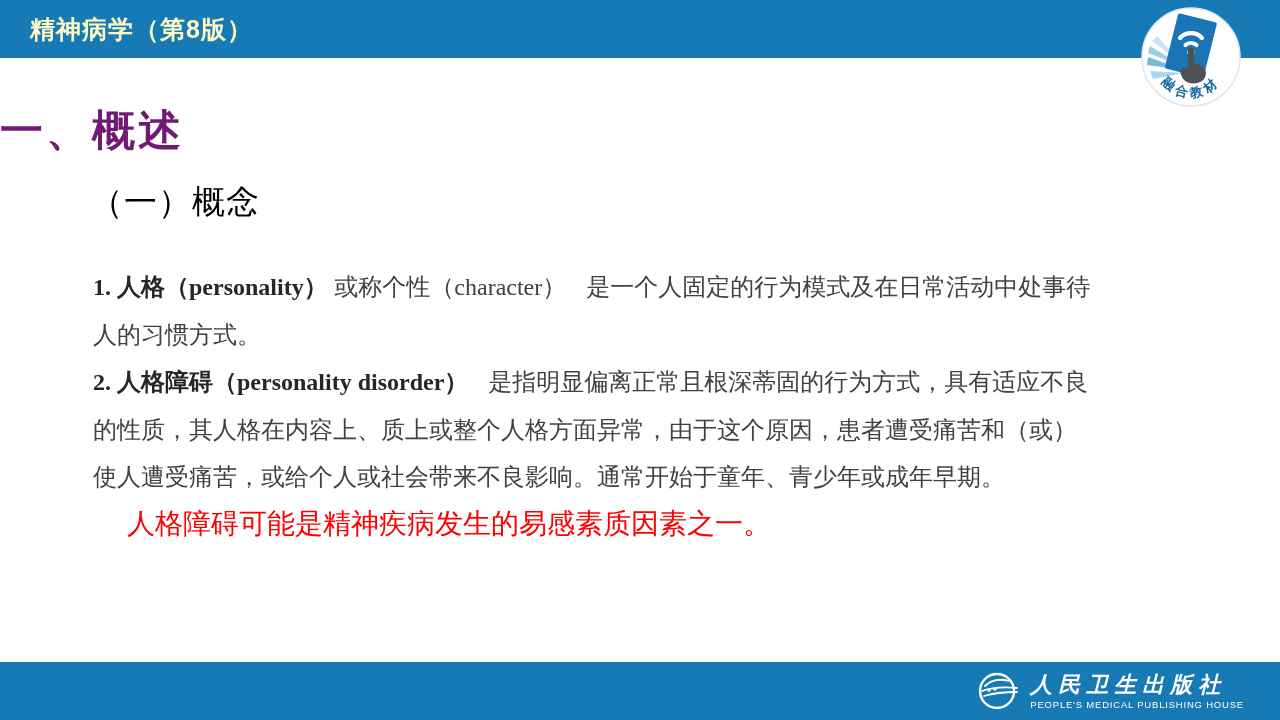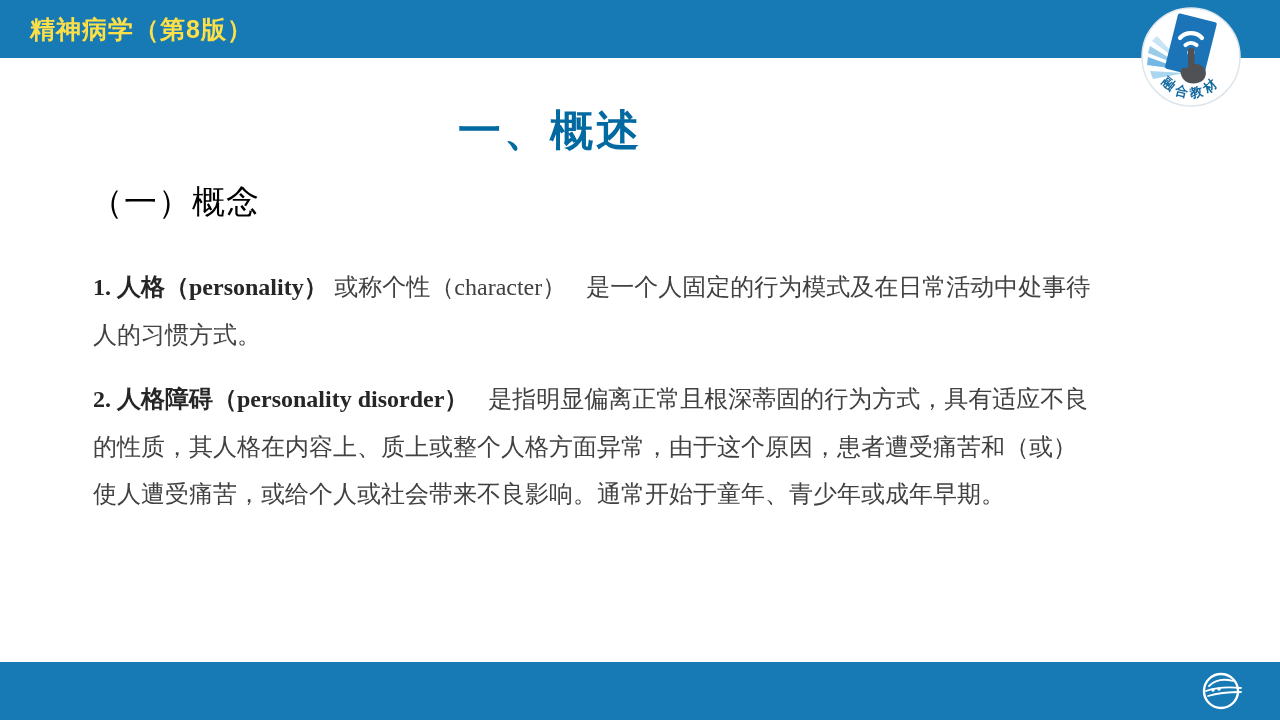--- a/index.html
+++ b/index.html
@@ -18,60 +18,60 @@
   .header-bar {
     position: absolute;
     top: 0; left: 0;
     width: 1280px; height: 58px;
     background: #177AB4;
   }
   .header-title {
     position: absolute;
     left: 30px; top: 50%;
     transform: translateY(-50%);
-    color: #fde047;
+    color: #fef9c3;
     font-size: 25px;
     font-weight: bold;
     letter-spacing: 1px;
     white-space: nowrap;
   }
   .badge {
     position: absolute;
     top: 5px; left: 1140px;
     width: 102px; height: 104px;
   }
 
   
   .content { position: absolute; top: 58px; left: 0; width: 1280px; }
   .main-title {
     margin-top: 44px;
     width: 1100px;
-    text-align: center;
+    text-align: left;
     font-size: 43px;
     font-weight: bold;
-    color: #0369a1;
+    color: #701a75;
     letter-spacing: 3px;
   }
   .section-heading {
     margin: 20px 0 0 90px;
     font-size: 33px;
     font-weight: normal;
     color: #000000;
     letter-spacing: 1px;
   }
   .para {
     margin-left: 93px;
     width: 1000px;
     font-size: 24px;
     line-height: 47px;
     color: #414141;
     white-space: pre-wrap;
   }
   .p1 { margin-top: 38px; }
-  .p2 { margin-top: 17px; }
+  .p2 { }
   .b-cn { font-weight: bold; color: #262626; }
   .num, .b-en {
     font-family: "Liberation Serif", serif;
     font-weight: bold;
     color: #262626;
   }
   .r-en { font-family: "Liberation Serif", serif; }
   .highlight {
     margin-left: 127px;
     font-size: 28px;
@@ -146,30 +146,35 @@
   </svg>
 
   <div class="content">
     <div class="main-title">一、概述</div>
     <div class="section-heading">（一）概念</div>
 
     <p class="para p1"><span class="num">1. </span><span class="b-cn">人格（</span><span class="b-en">personality</span><span class="b-cn">） </span><span>或称个性（</span><span class="r-en">character</span><span>）   是一个人固定的行为模式及在日常活动中处事待人的习惯方式。</span></p>
 
     <p class="para p2"><span class="num">2. </span><span class="b-cn">人格障碍（</span><span class="b-en">personality disorder</span><span class="b-cn">）   </span><span>是指明显偏离正常且根深蒂固的行为方式，具有适应不良的性质，其人格在内容上、质上或整个人格方面异常，由于这个原因，患者遭受痛苦和（或）使人遭受痛苦，或给个人或社会带来不良影响。通常开始于童年、青少年或成年早期。</span></p>
 
+    <div class="highlight">人格障碍可能是精神疾病发生的易感素质因素之一。</div>
   </div>
 
   <div class="footer-bar">
     <div class="pub">
       <svg class="pub-emblem" viewBox="0 0 44 44">
         <circle cx="21" cy="22" r="17" fill="none" stroke="#ffffff" stroke-width="2.4"></circle>
         <g stroke="#ffffff" fill="none" stroke-linecap="round">
           <path d="M9 17 q9 -9 24 -5" stroke-width="1.8"></path>
           <path d="M6 22 q14 -5 35 -3" stroke-width="1.8"></path>
           <path d="M8 27 q13 -4 33 -4" stroke-width="1.8"></path>
         </g>
         <circle cx="13" cy="21" r="1.7" fill="#ffffff"></circle>
         <circle cx="19" cy="20" r="1.7" fill="#ffffff"></circle>
       </svg>
+      <div class="pub-names">
+        <div class="pub-cn">人民卫生出版社</div>
+        <div class="pub-en">PEOPLE'S MEDICAL PUBLISHING HOUSE</div>
+      </div>
     </div>
   </div>
 
 </div>
 
 </body></html>

